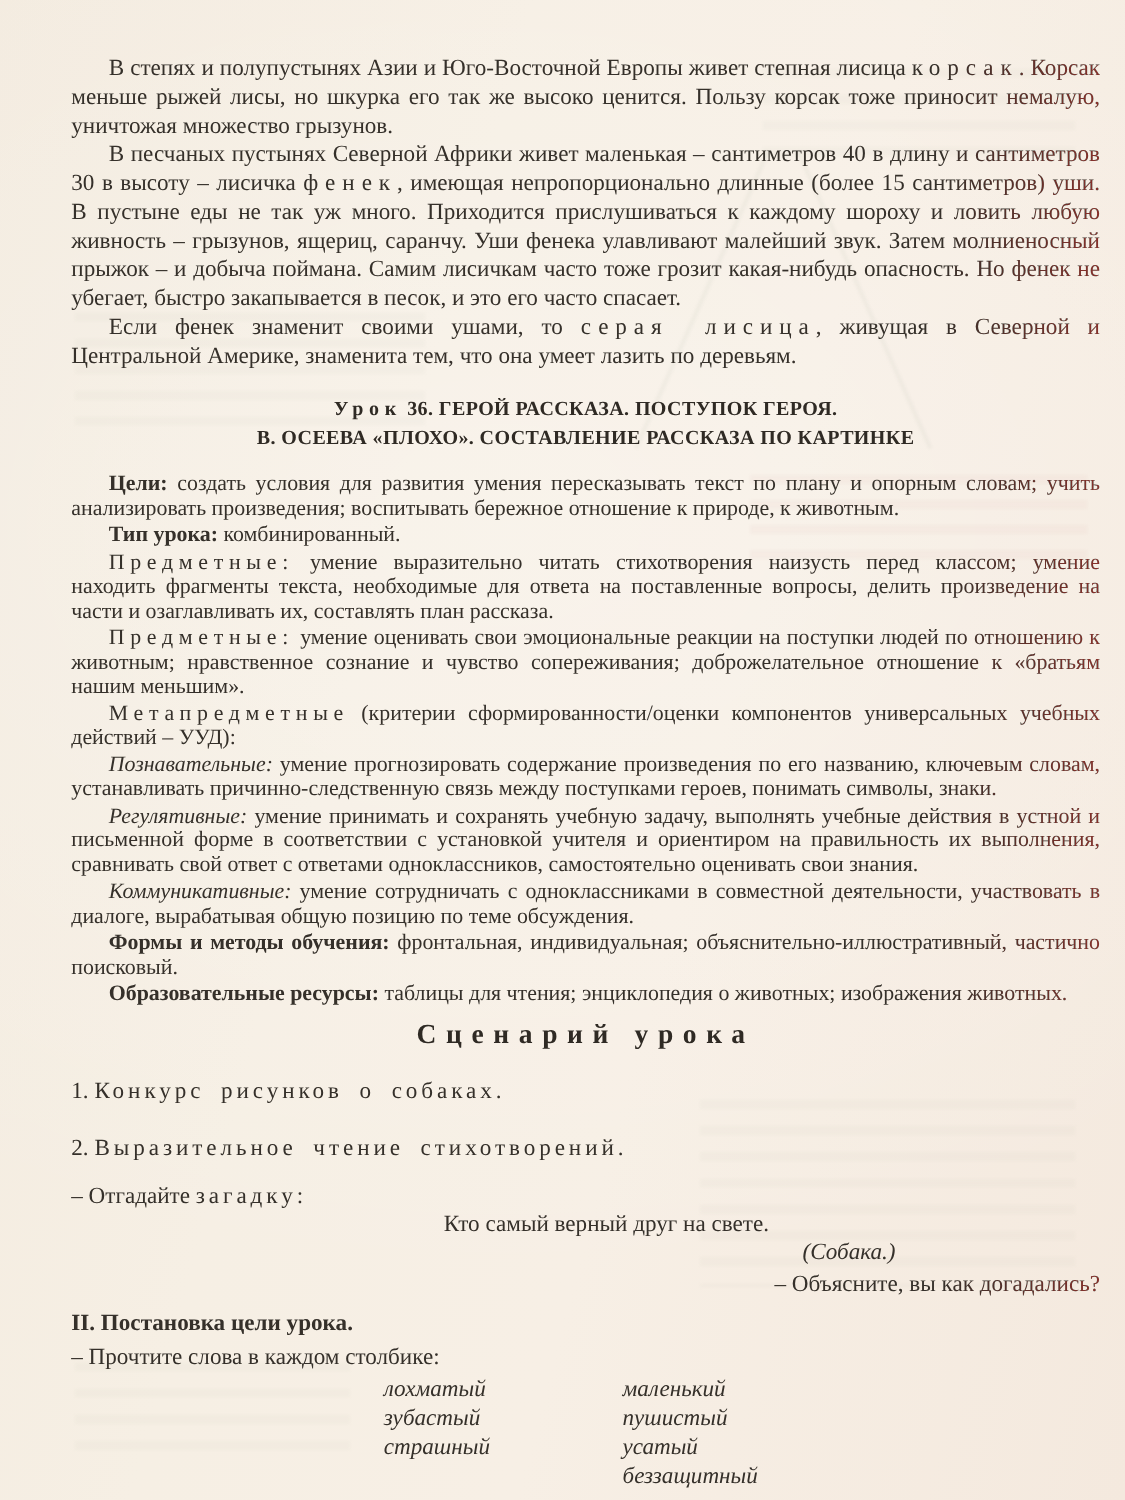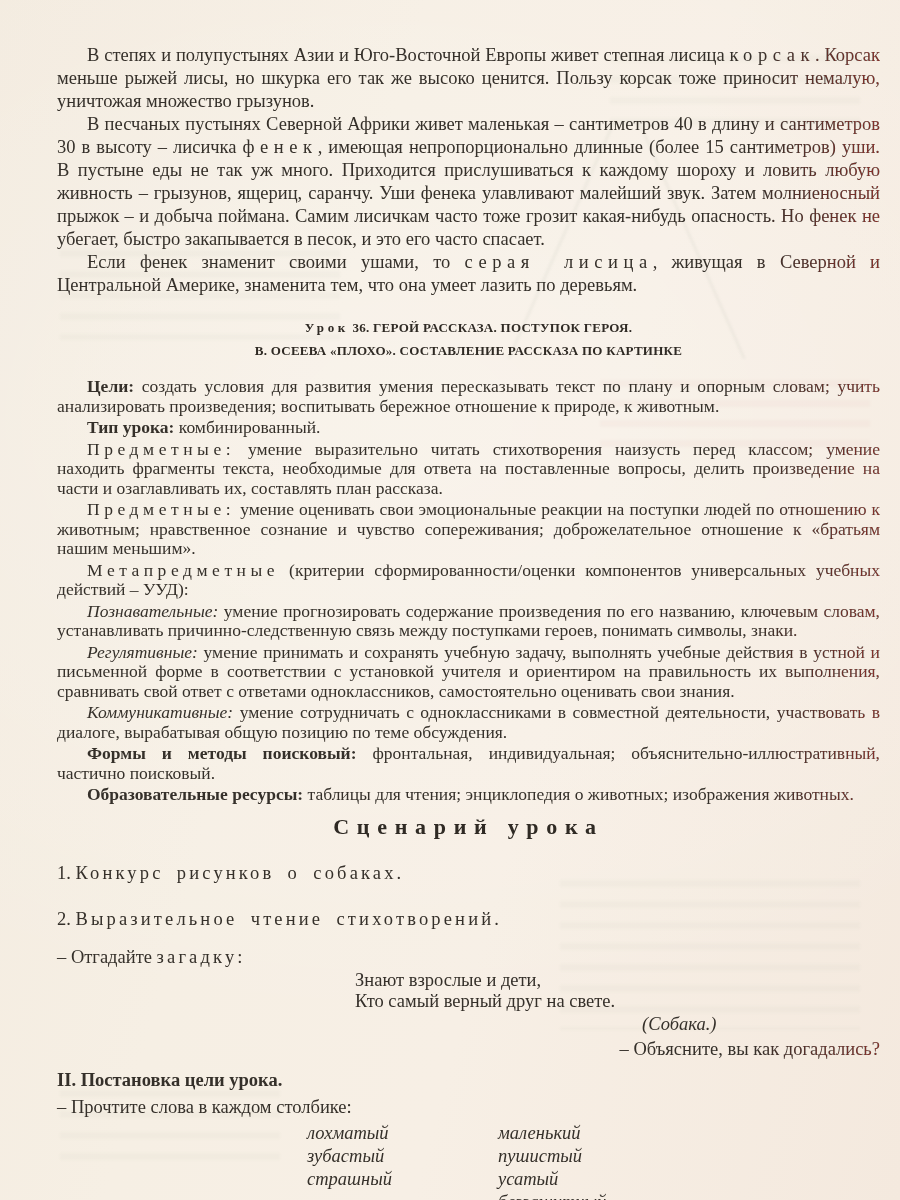--- a/index.html
+++ b/index.html
@@ -31,21 +31,21 @@
     mix-blend-mode:lighten;pointer-events:none;z-index:5;
   }
   .content{position:absolute;left:57px;top:44px;width:823px;z-index:2;}
 
   p{margin:0;}
   .body-p{font-size:18.5px;line-height:23px;text-align:justify;text-indent:30px;}
   .sp{letter-spacing:.3em;word-spacing:.5em;}
 
   .lesson-title{
     margin:19px 0 15px 0;text-align:center;font-weight:bold;
-    font-size:13px;line-height:23px;letter-spacing:.02em;color:#2f2a24;
+    font-size:16px;line-height:23px;letter-spacing:.02em;color:#2f2a24;
   }
   .sp-title{letter-spacing:.28em;}
 
   .meta-p{font-size:17.5px;line-height:19.5px;text-align:justify;text-indent:30px;margin-bottom:2px;}
   .lbl-b{font-weight:bold;}
   .lbl-spread{letter-spacing:.26em;}
   .lbl-i{font-style:italic;}
 
   .scen-heading{
     margin:11px 0 10px 0;text-align:center;font-weight:bold;
@@ -104,35 +104,34 @@
     <p class="meta-p"><span class="lbl-spread">Предметные:</span><span> умение оценивать свои эмоциональные реакции на поступки людей по отношению к животным; нравственное сознание и чувство сопереживания; доброжелательное отношение к «братьям нашим меньшим».</span></p>
 
     <p class="meta-p"><span class="lbl-spread">Метапредметные</span><span> (критерии сформированности/оценки компонентов универсальных учебных действий – УУД):</span></p>
 
     <p class="meta-p"><span class="lbl-i">Познавательные:</span><span> умение прогнозировать содержание произведения по его названию, ключевым словам, устанавливать причинно-следственную связь между поступками героев, понимать символы, знаки.</span></p>
 
     <p class="meta-p"><span class="lbl-i">Регулятивные:</span><span> умение принимать и сохранять учебную задачу, выполнять учебные действия в устной и письменной форме в соответствии с установкой учителя и ориентиром на правильность их выполнения, сравнивать свой ответ с ответами одноклассников, самостоятельно оценивать свои знания.</span></p>
 
     <p class="meta-p"><span class="lbl-i">Коммуникативные:</span><span> умение сотрудничать с одноклассниками в совместной деятельности, участвовать в диалоге, вырабатывая общую позицию по теме обсуждения.</span></p>
 
-    <p class="meta-p"><span class="lbl-b">Формы и методы поисковый:</span><span> фронтальная, индивидуальная; объяснительно-иллюстративный, частично поисковый.</span></p>
+    <p class="meta-p"><span class="lbl-b">Формы и методы обучения:</span><span> фронтальная, индивидуальная; объяснительно-иллюстративный, частично поисковый.</span></p>
 
     <p class="meta-p"><span class="lbl-b">Образовательные ресурсы:</span><span> таблицы для чтения; энциклопедия о животных; изображения животных.</span></p>
 
     <h3 class="scen-heading">Сценарий урока</h3>
 
 
     <p class="scen-p scen-item"><span>1. </span><span class="spread-item">Конкурс рисунков о собаках.</span></p>
 
     <p class="scen-p scen-item"><span>2. </span><span class="spread-item">Выразительное чтение стихотворений.</span></p>
 
     <p class="scen-p dash-p"><span>– Отгадайте </span><span class="spread-item">загадку</span><span>:</span></p>
 
     <div class="riddle">
-      <p>Знают взрослые и дети,</p>
       <p>Кто самый верный друг на свете.</p>
       <p class="riddle-answer">(Собака.)</p>
     </div>
 
     <p class="scen-p explain-p">– Объясните, вы как догадались?</p>
 
     <p class="scen-p scen-bold section2">II. Постановка цели урока.</p>
 
     <p class="scen-p">– Прочтите слова в каждом столбике:</p>
 

